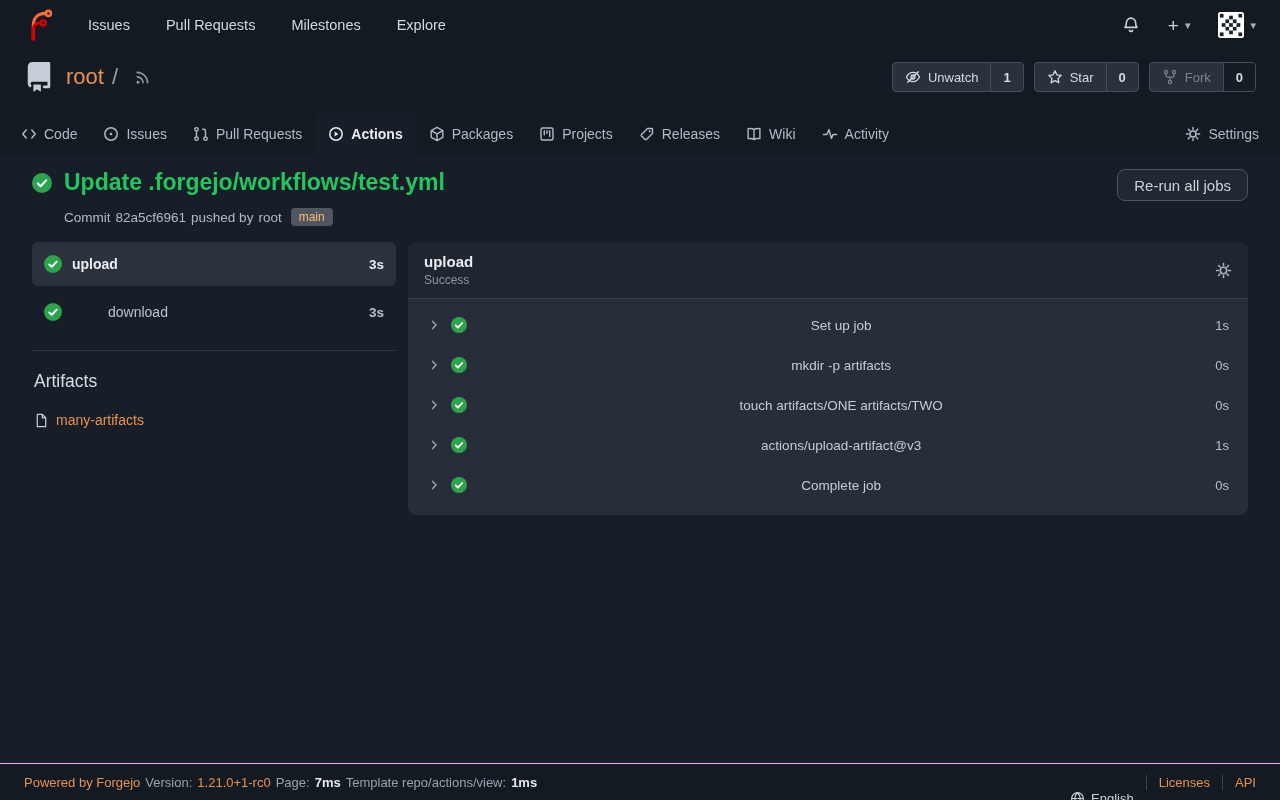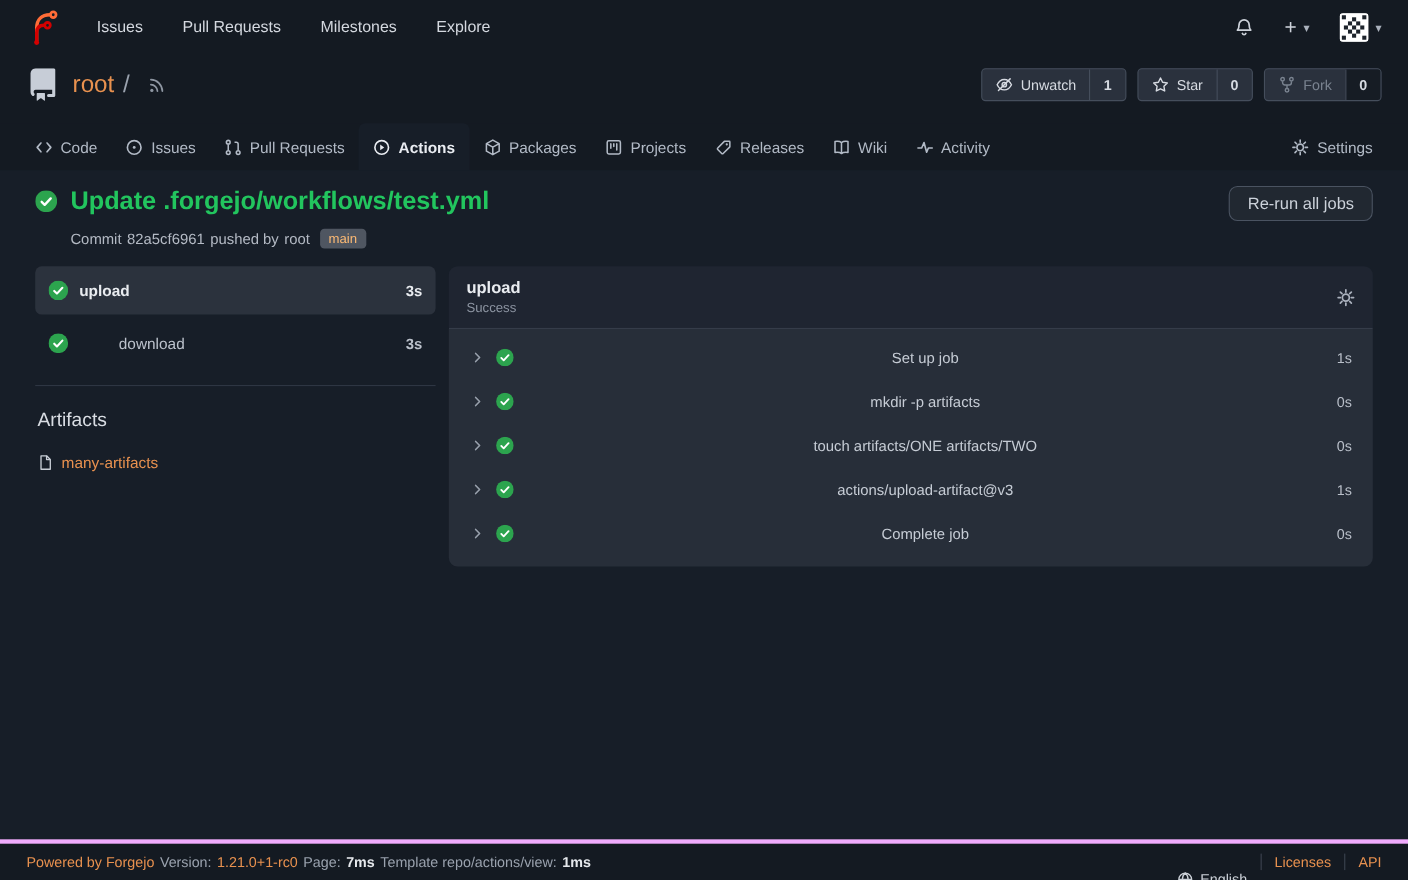--- a/index.html
+++ b/index.html
@@ -32,21 +32,21 @@
   .repo-title .sep { color:#9aa2ae; }
   .rss { color:#8e96a2; margin-left:4px; }
   .repo-actions { display:flex; gap:10px; }
   .btn-group { display:inline-flex; align-items:stretch; height:30px; background:#2a313d; border:1px solid #454e5c; border-radius:4px; overflow:hidden; font-size:13px; color:#d6dae1; }
   .btn-main { display:flex; align-items:center; gap:7px; padding:0 12px; background:none; border:none; color:inherit; font-size:13px; }
   .btn-count { display:flex; align-items:center; padding:0 12px; border-left:1px solid #454e5c; font-weight:700; color:#d6dae1; }
   .btn-group.disabled .btn-main { color:#79828f; cursor:default; }
   .btn-group.disabled .btn-count { background:#161c24; }
 
   
-  .tabs { height:43px; background:#141a22; display:flex; align-items:stretch; padding:0 19px; font-size:14px; color:#b2bac6; flex:none; }
+  .tabs { height:43px; background:#141a22; display:flex; align-items:stretch; padding:0 8px; font-size:14px; color:#b2bac6; flex:none; }
   .tab { display:flex; align-items:center; gap:7px; padding:0 13px; }
   .tab svg { width:16px; height:16px; }
   .tab.active { background:#171e28; border-radius:6px 6px 0 0; color:#e9ecf1; font-weight:600; }
   .tabs-spacer { flex:1; }
 
   
   .content { flex:1; background:#171e28; padding:14px 32px 0; overflow:hidden; }
   .run-header { display:flex; justify-content:space-between; align-items:flex-start; }
   .run-title-row { display:flex; align-items:center; gap:12px; }
   .run-title { font-size:23px; font-weight:700; color:#22c55e; }
@@ -76,21 +76,21 @@
   .dstatus { font-size:12px; color:#8d95a2; margin-top:3px; }
   .gear-btn { background:none; border:none; color:#aab1bd; display:flex; }
   .steps { background:#272e39; padding:6px 0 10px; border-radius:0 0 8px 8px; }
   .step-row { height:40px; display:flex; align-items:center; gap:10px; padding:0 19px; font-size:13.5px; color:#c6ccd5; cursor:pointer; }
   .step-chev { color:#98a0ac; display:flex; }
   .step-name { flex:1;text-align:center; }
   .step-time { font-size:13px; color:#b9bfc9; }
   .ck { display:flex; }
 
   
-  .footer { height:37px; background:#141a22; border-top:4px solid #f0abfc; display:flex; align-items:center; justify-content:space-between; padding:12px 24px; font-size:13px; color:#9aa2ae; flex:none; }
+  .footer { height:37px; background:#141a22; border-top:1px solid #f0abfc; display:flex; align-items:center; justify-content:space-between; padding:12px 24px; font-size:13px; color:#9aa2ae; flex:none; }
   .f-left { display:flex; align-items:center; gap:5px; white-space:nowrap; }
   .f-link { color:#e8914f; }
   .f-strong { color:#e6e9ed; font-weight:700; }
   .f-right { display:flex; align-items:center; gap:12px; }
   .f-lang { display:flex; align-items:center; gap:6px; color:#ccd1d8;margin-top:32px; }
   .f-sep { width:1px; height:15px; background:#3c4450; display:inline-block; }
 </style>
 </head>
 <body>
 

